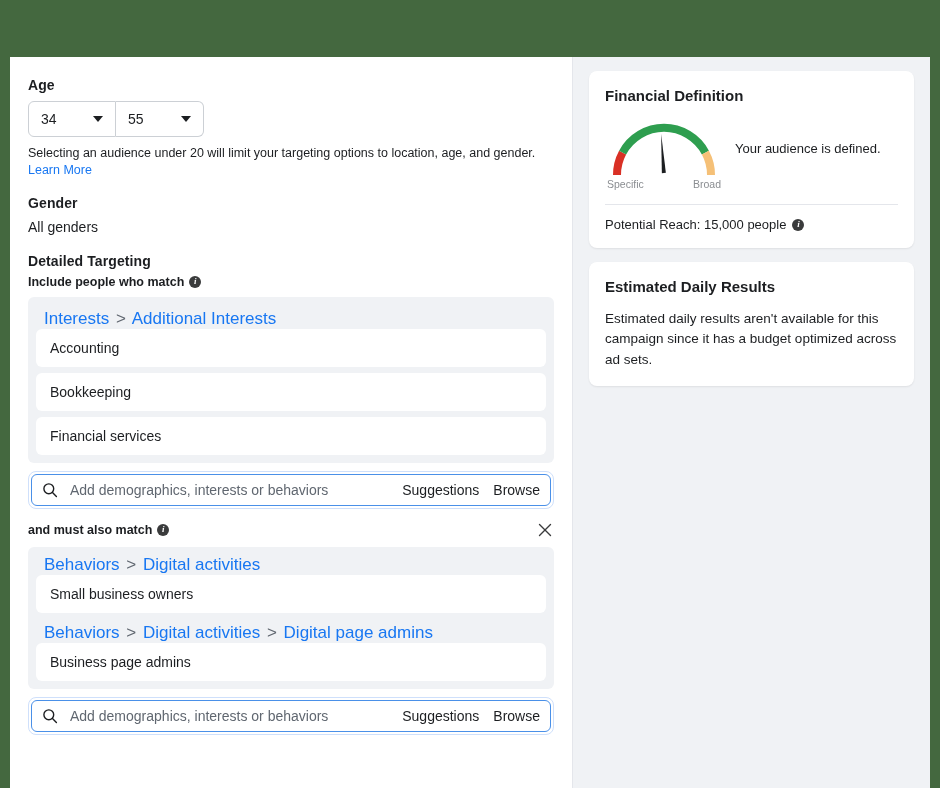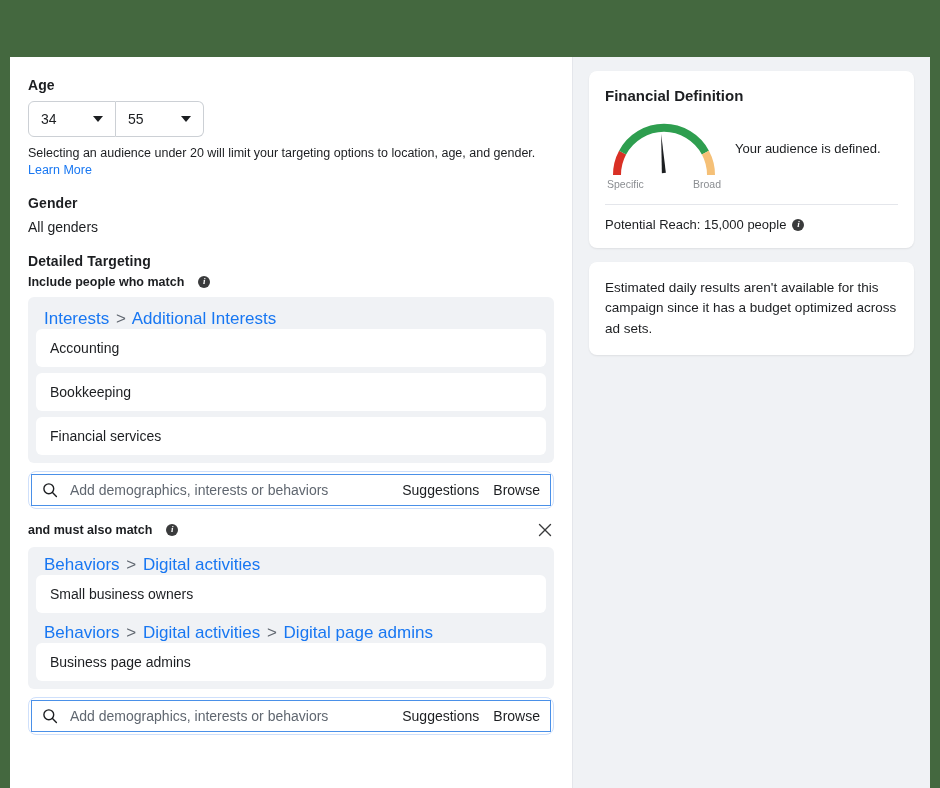--- a/index.html
+++ b/index.html
@@ -99,21 +99,21 @@
     color: #1c1e21;
     margin-bottom: 18px;
   }
 
   .sub-label {
     font-size: 12.5px;
     color: #1c1e21;
     font-weight: bold;
     display: flex;
     align-items: center;
-    gap: 14px;
+    gap: 5px;
     margin-bottom: 8px;
   }
 
   .info-icon {
     display: inline-flex;
     width: 12px; height: 12px;
     border-radius: 50%;
     background: #3a3b3c;
     color: #ffffff;
     font-size: 9px;
@@ -162,21 +162,21 @@
   .search-wrap {
     margin-top: 8px;
     padding: 2px;
     border: 1px solid #cfe0fb;
     border-radius: 8px;
     box-sizing: border-box;
   }
   .search-box {
     height: 32px;
     border: 1px solid #4a90e8;
-    border-radius: 0;
+    border-radius: 6px;
     background: #ffffff;
     display: flex;
     align-items: center;
     padding: 0 10px;
     box-sizing: border-box;
   }
   .search-icon {
     flex: none;
     margin-right: 10px;
     display: flex;
@@ -405,17 +405,18 @@
         <div class="gauge-note">Your audience is defined.</div>
       </div>
       <div class="divider"></div>
       <div class="reach-line">
         <span>Potential Reach: 15,000 people</span>
         <span class="info-icon">i</span>
       </div>
     </div>
 
     <div class="card">
+      <div class="card-title">Estimated Daily Results</div>
       <div class="card-body">Estimated daily results aren't available for this campaign since it has a budget optimized across ad sets.</div>
     </div>
 
   </div>
 </div>
 
 </body></html>

